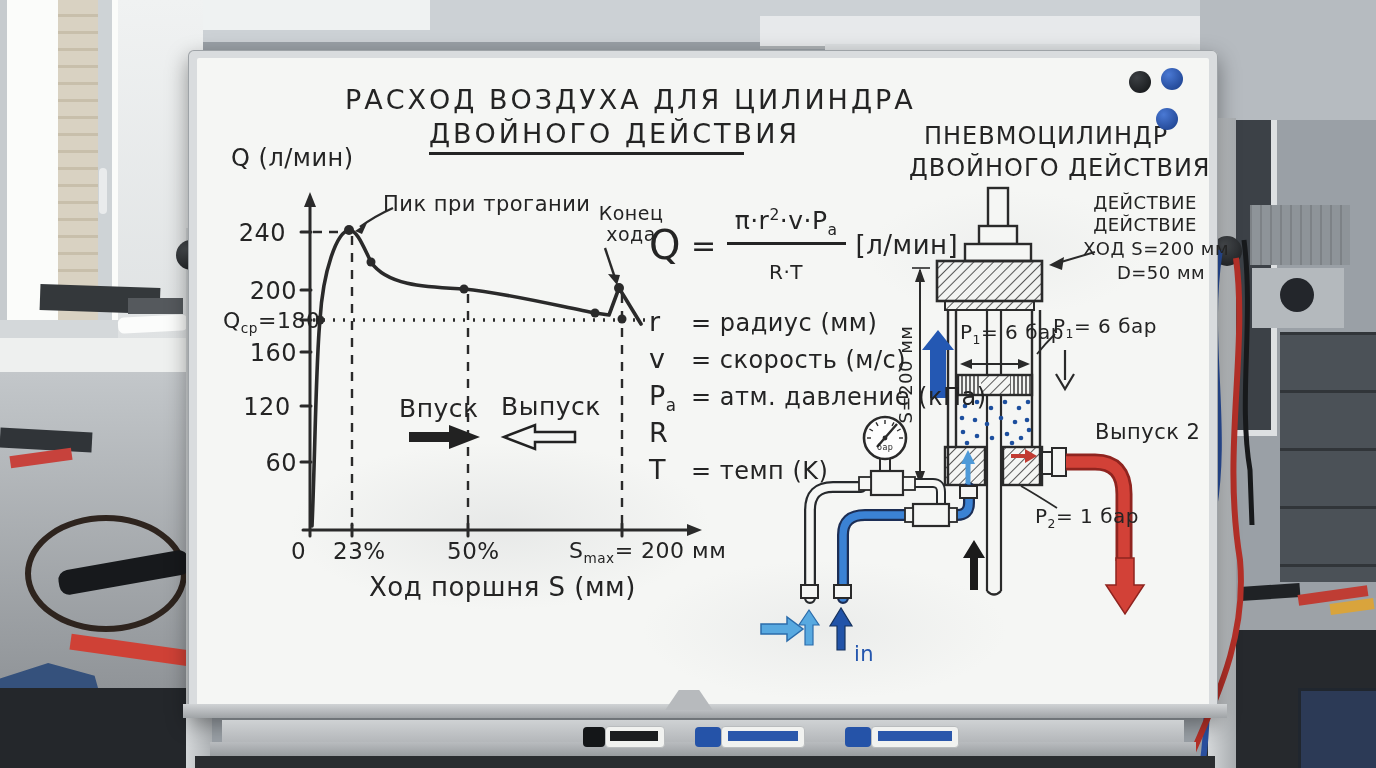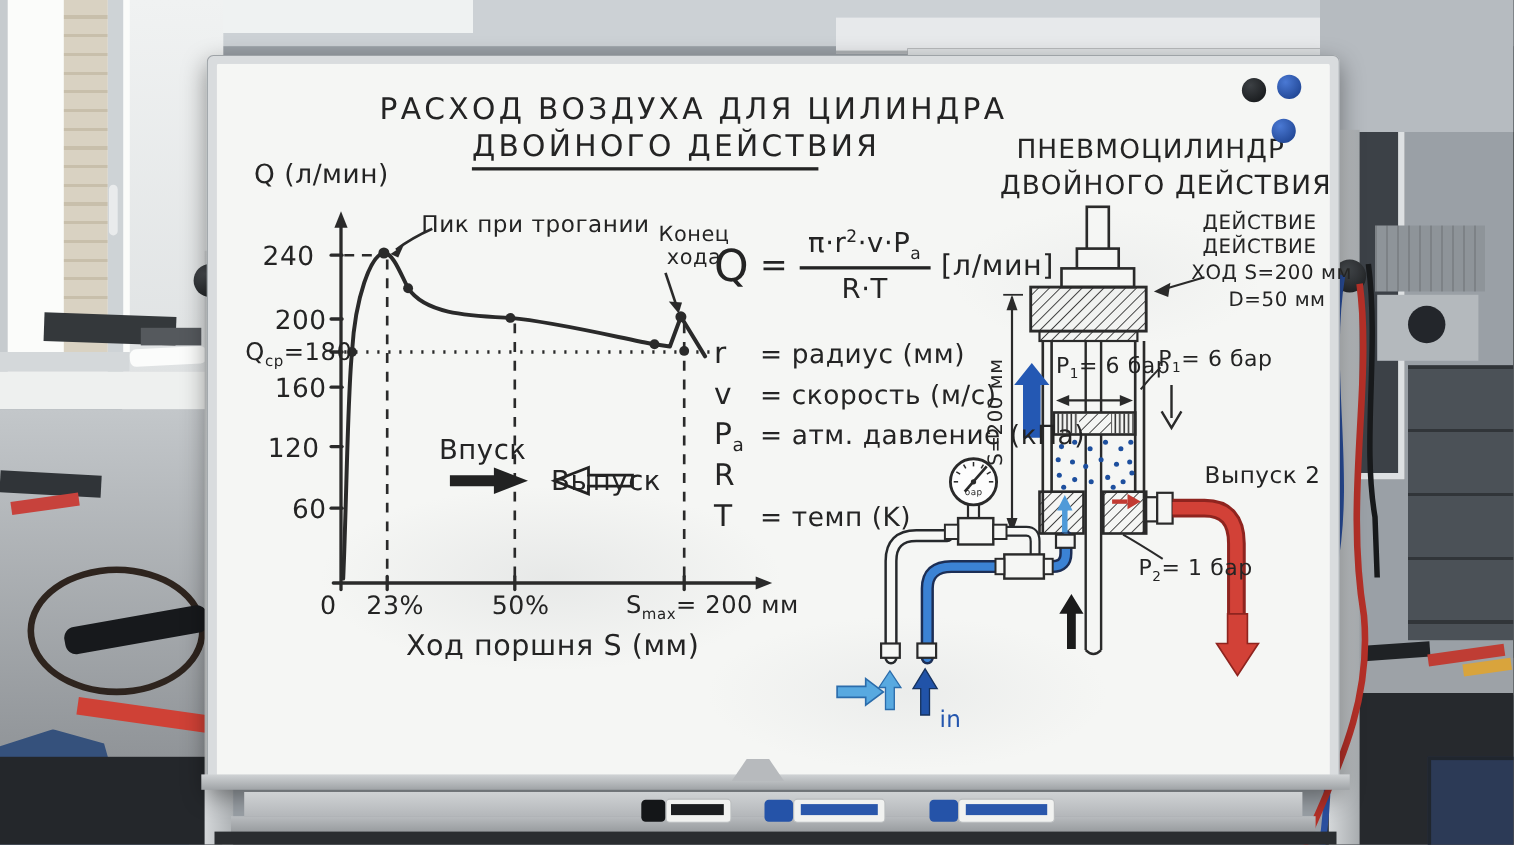--- a/index.html
+++ b/index.html
@@ -61,21 +61,21 @@
   .ctr{text-align:center;}
   sub{font-size:62%;} sup{font-size:62%;}
   .magnet{position:absolute;z-index:3;width:22px;height:22px;border-radius:50%;}
   .mag-black{background:radial-gradient(circle at 35% 30%,#3c4044,#101214);}
   .mag-blue{background:radial-gradient(circle at 35% 30%,#4a79d4,#173a85);}
   
   .formula{display:flex;align-items:center;gap:10px;}
   .f-q{font-size:40px;} .f-eq{font-size:30px;}
   .frac{display:inline-block;text-align:center;}
   .frac .num{display:block;font-size:25px;padding:0 8px 3px 8px;border-bottom:3px solid #242424;}
-  .frac .den{display:block;font-size:25px;padding-top:3px;}
+  .frac .den{display:block;font-size:20px;padding-top:15px;}
   .f-units{font-size:26px;}
   .varrow{height:37px;font-size:24px;display:flex;align-items:baseline;}
   .varrow .sym{font-size:27px;display:inline-block;min-width:42px;}
   
   .supportBar{left:183px;top:704px;width:1044px;height:14px;background:linear-gradient(#d0d3d5,#9fa3a6);}
   .bracket{left:655px;top:690px;width:68px;height:20px;background:#b7babd;
            clip-path:polygon(15% 100%,35% 0,65% 0,85% 100%);}
   .tray{left:222px;top:720px;width:962px;height:22px;background:linear-gradient(#cfd2d4,#b4b7ba);border-bottom:2px solid #8d9194;}
   .trayLip{left:210px;top:742px;width:986px;height:16px;background:linear-gradient(#b9bcbf,#94989b);}
   .underTray{left:195px;top:756px;width:1020px;height:12px;background:#2a2d30;}
@@ -328,21 +328,21 @@
     <div class="bt" style="left:136px;top:480px;font-size:23px;">23%</div>
     <div class="bt" style="left:250px;top:480px;font-size:23px;">50%</div>
     <div class="bt" style="left:372px;top:480px;font-size:22px;"><span>S</span><sub>max</sub><span>= 200 мм</span></div>
     <div class="bt ctr" style="left:172px;top:514px;width:260px;font-size:26px;">Ход поршня S (мм)</div>
 
     <div class="bt" style="left:186px;top:134px;font-size:21px;">Пик при трогании</div>
     <div class="bt ctr" style="left:380px;top:145px;width:68px;font-size:19px;line-height:21px;margin-left:20px;">
       <span>Конец</span><br><span>хода</span>
     </div>
     <div class="bt ctr" style="left:202px;top:336px;width:66px;font-size:25px;">Впуск</div>
-    <div class="bt ctr" style="left:304px;top:334px;width:82px;font-size:25px;margin-top:30px;">Выпуск</div>
+    <div class="bt ctr" style="left:304px;top:334px;width:82px;font-size:25px;">Выпуск</div>
 
     <div class="bt formula" style="left:452px;top:148px;">
       <span class="f-q">Q</span>
       <span class="f-eq">=</span>
       <span class="frac">
         <span class="num"><span>π·r</span><sup>2</sup><span>·v·P</span><sub>a</sub></span>
         <span class="den">R·T</span>
       </span>
       <span class="f-units">[л/мин]</span>
     </div>

